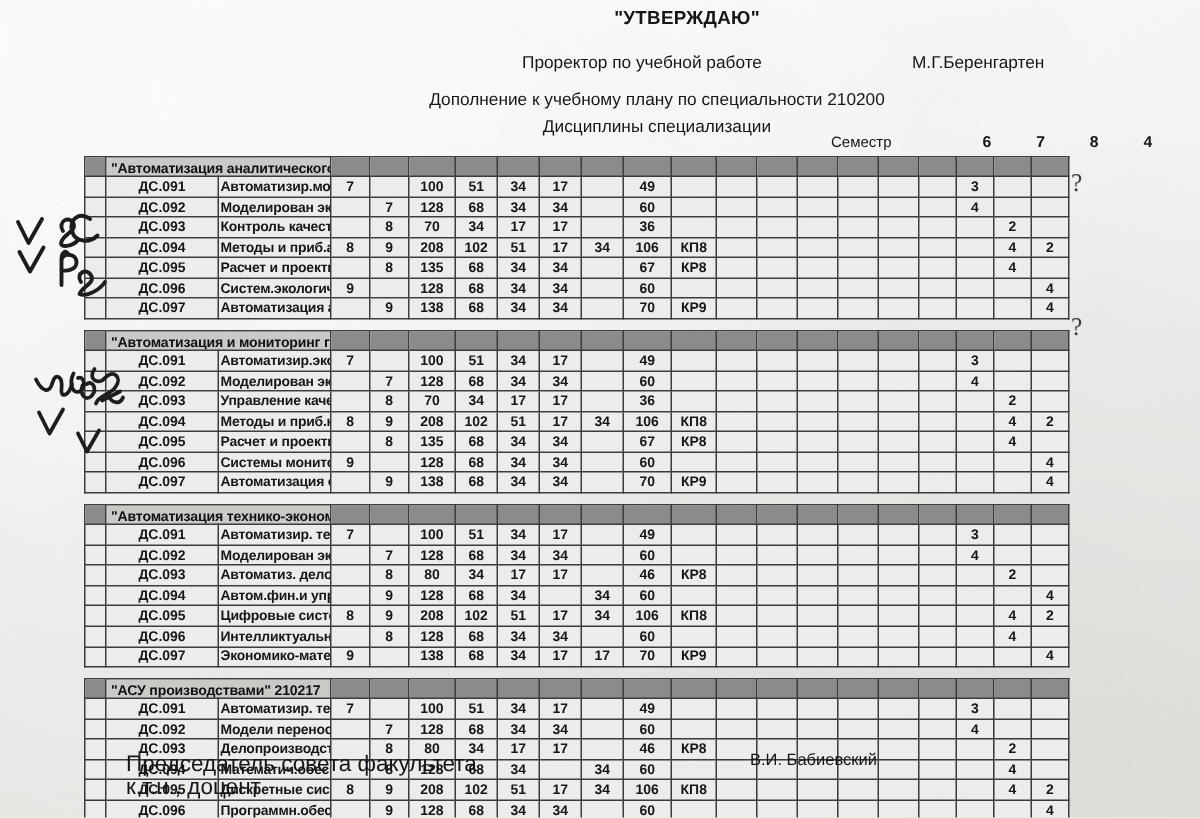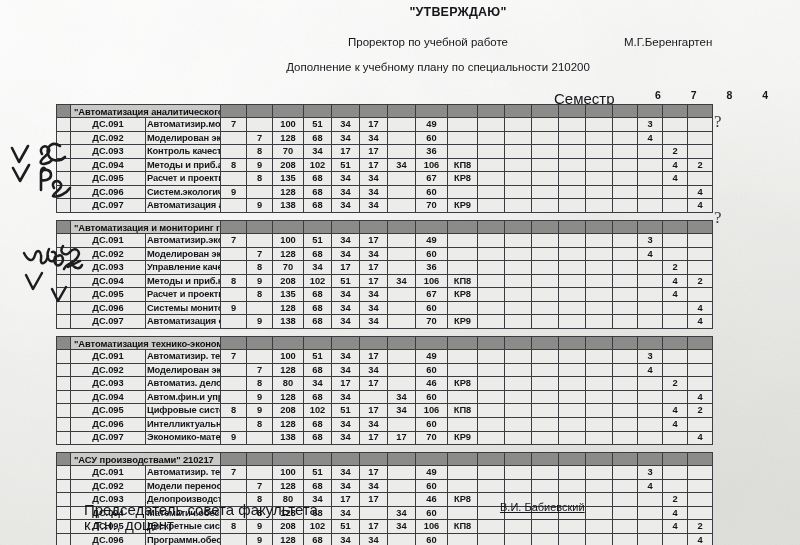--- a/index.html
+++ b/index.html
@@ -21,26 +21,26 @@
   #grain{
     position:absolute;inset:0;opacity:.30;mix-blend-mode:multiply;pointer-events:none;
   }
   #sheet{position:absolute;inset:0;}
 
   
   .hdr{position:absolute;white-space:nowrap;}
   .approve{left:0;right:0;top:5px;text-align:center;font-size:12.5px;font-weight:bold;letter-spacing:.2px;}
   .approve span{position:relative;left:58px;}
   .prorector{top:36px;left:348px;font-size:11.5px;}
-  .rectorname{top:36px;left:608px;font-size:11.5px;margin-left:16px;}
+  .rectorname{top:36px;left:608px;font-size:11.5px;}
   .title1{top:61px;left:0;right:0;text-align:center;font-size:11.5px;font-weight:normal;}
   .title1 span{position:relative;left:38px;}
   .title2{top:79px;left:0;right:0;text-align:center;font-size:11.5px;}
   .title2 span{position:relative;left:38px;}
-  .semlabel{top:90px;left:554px;font-size:15px;text-align:right;}
+  .semlabel{top:90px;left:554px;font-size:10px;text-align:right;}
   .semnums{top:89px;left:655px;font-size:10.5px;font-weight:bold;letter-spacing:13.5px;}
 
   
   #tblwrap{position:absolute;left:56px;top:104px;width:657px;}
   table.plan{border-collapse:collapse;table-layout:fixed;width:657px;}
   table.plan td{
     border:1px solid #3a3c3f;
     height:12.55px;line-height:11px;
     font-size:9.3px;
     padding:0 1px;
@@ -72,21 +72,21 @@
     background:#c9c9c6;
     letter-spacing:-.1px;
   }
   tr.spacer td{
     border:none;background:transparent;height:7px;
   }
 
   
   .foot1{position:absolute;left:84px;top:501px;font-size:15px;}
   .foot2{position:absolute;left:84px;top:516px;font-size:15px;text-align:right;}
-  .foot3{position:absolute;left:500px;top:501px;font-size:11px;text-decoration:underline;}
+  .foot3{position:absolute;left:500px;top:501px;font-size:11px;}
 
   
   .ink{position:absolute;font-family:"DejaVu Serif",serif;color:#1a1a1c;pointer-events:none;}
   .ink svg{display:block;overflow:visible;}
   .qmark{position:absolute;font-size:17px;color:#3b3d40;font-family:"Liberation Serif",serif;}
 </style>
 </head>
 <body>
 
 <div id="paper"></div>
@@ -117,20 +117,23 @@
   <div class="hdr approve">
     <span>"УТВЕРЖДАЮ"</span>
   </div>
 
   <div class="hdr prorector">Проректор по учебной работе</div>
   <div class="hdr rectorname">М.Г.Беренгартен</div>
 
   <div class="hdr title1">
     <span>Дополнение к учебному плану по специальности 210200</span>
   </div>
+  <div class="hdr title2">
+    <span>Дисциплины специализации</span>
+  </div>
 
   <div class="hdr semlabel">Семестр</div>
   <div class="hdr semnums">6 7 8 4</div>
 
   <div id="tblwrap">
     <table class="plan">
       <tbody id="tbody">
           <tr class="grouphead">
             <td class="c-mark"></td>
             <td class="gtitle" colspan="2">"Автоматизация аналитического контроля"210216"</td>

